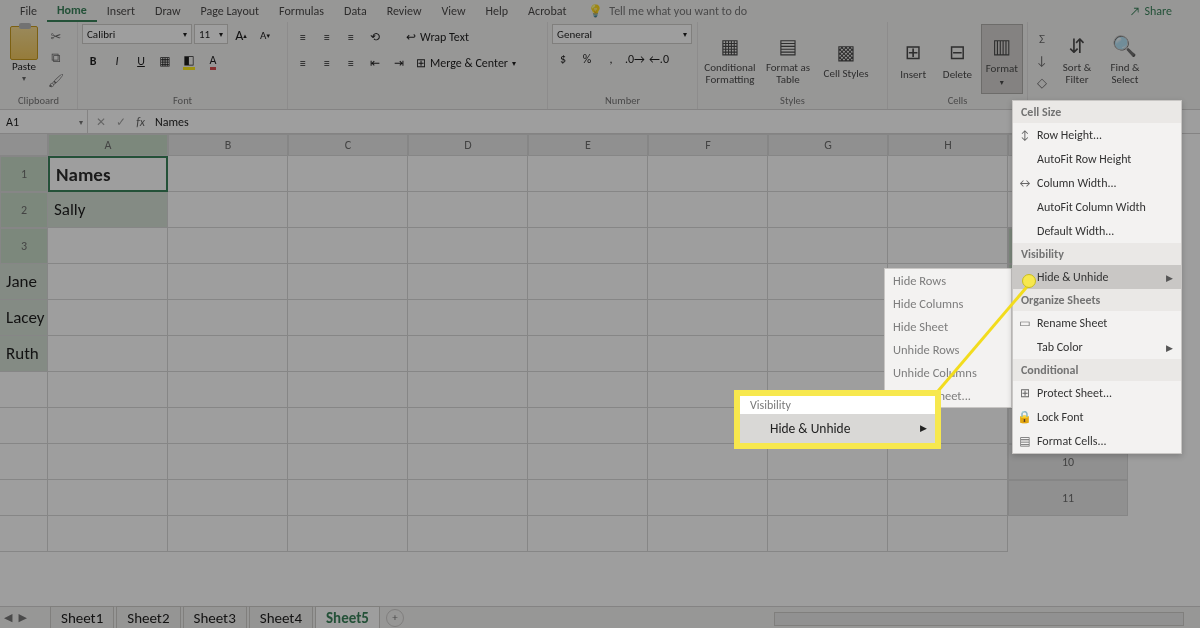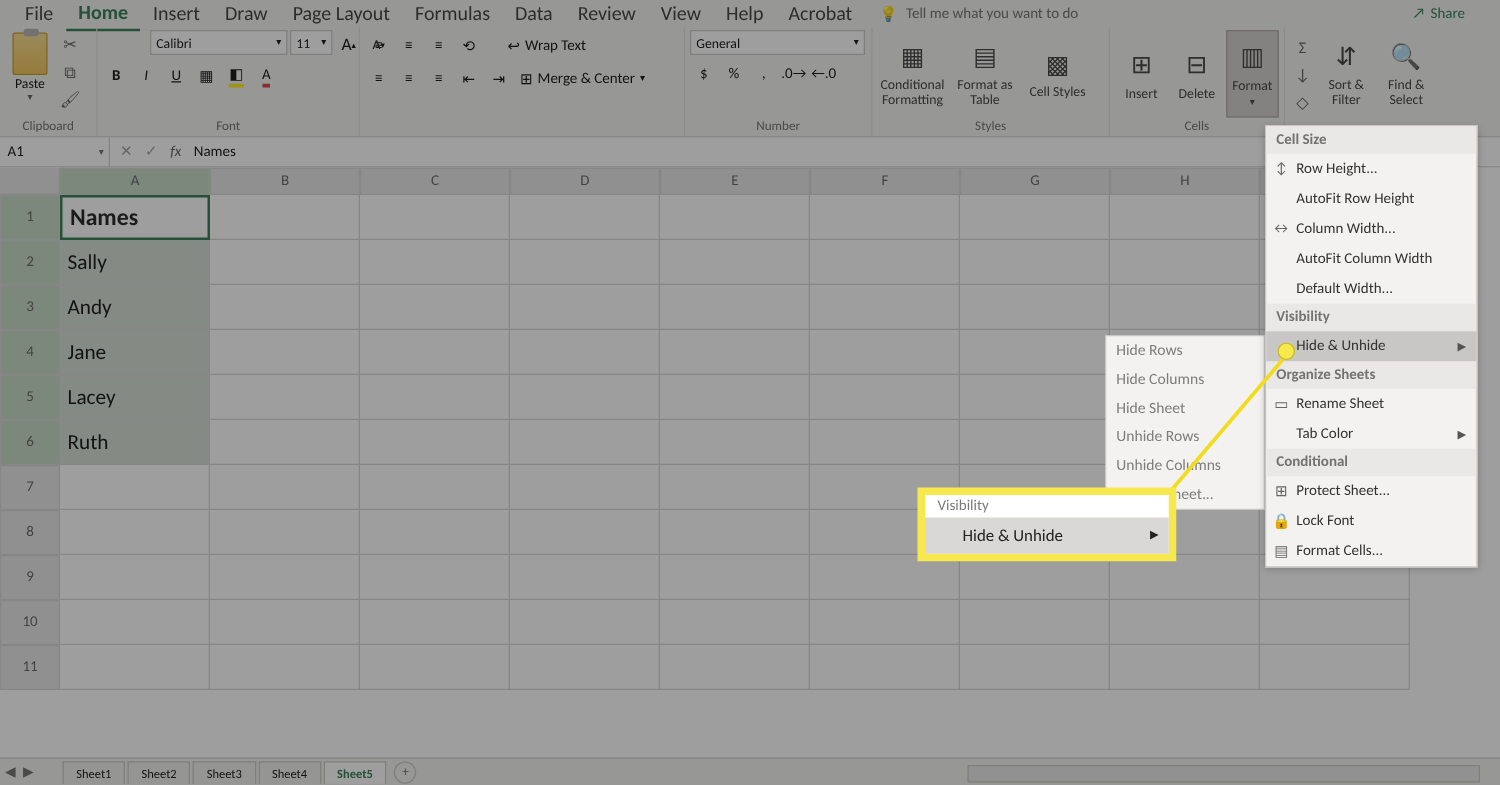--- a/index.html
+++ b/index.html
@@ -3,21 +3,21 @@
 <meta charset="utf-8">
 <style>
 * { box-sizing: border-box; margin: 0; padding: 0; }
 body { font-family: 'Segoe UI', Calibri, sans-serif; font-size: 12px; background: #fff; width: 1200px; height: 628px; overflow: hidden; position: relative; }
 
 
 .dim-overlay { position: absolute; inset: 0; background: rgba(40,40,40,0.45); pointer-events: none; z-index: 50; }
 
 
 .tab-bar { display: flex; align-items: center; height: 22px; background: #f3f2f1; padding-left: 10px; }
-.tab-item { padding: 3px 10px; font-size: 16px; color: #323130; cursor: pointer; }
+.tab-item { padding: 3px 10px; font-size: 12px; color: #323130; cursor: pointer; }
 .tab-item.active { font-weight: 600; color: #217346; border-bottom: 2px solid #217346; }
 .share-btn { margin-left: auto; margin-right: 28px; color: #217346; font-size: 12px; display: flex; align-items: center; gap: 4px; }
 .tell-me { color: #666; margin-left: 12px; display: flex; align-items: center; gap: 6px; }
 
 
 .ribbon { display: flex; height: 88px; background: #f3f2f1; border-bottom: 1px solid #d0cece; }
 .ribbon-group { display: flex; flex-direction: column; border-right: 1px solid #e0dede; padding: 2px 4px 0; }
 .ribbon-group-body { display: flex; flex: 1; align-items: flex-start; gap: 2px; }
 .ribbon-group-label { text-align: center; font-size: 10.5px; color: #666; margin-top: auto; padding-bottom: 2px; }
 
@@ -25,21 +25,21 @@
 .big-btn .icon-box { width: 28px; height: 28px; display: flex; align-items: center; justify-content: center; font-size: 20px; }
 
 
 .paste-btn { display: flex; flex-direction: column; align-items: center; width: 40px; height: 70px; font-size: 11px; }
 .paste-btn .icon-box { width: 28px; height: 34px; background: linear-gradient(#f7d985,#f0c14b); border: 1px solid #c18f00; border-radius: 2px; margin-top: 2px; position: relative; }
 .paste-btn .icon-box::before { content:''; position:absolute; top:-4px; left:8px; width:12px; height:6px; background:#b0b0b0; border-radius:2px; }
 .mini-btn-col { display:flex; flex-direction:column; gap:2px; padding-top:2px; }
 .mini-btn { width:20px; height:20px; display:flex; align-items:center; justify-content:center; font-size:13px; color:#555; }
 
 
-.font-combo { display:flex; gap:2px;margin-left:38px; }
+.font-combo { display:flex; gap:2px; }
 .combo { background:#fff; border:1px solid #c8c6c4; height:20px; display:flex; align-items:center; padding:0 4px; font-size:11px; }
 .font-row { display:flex; gap:2px; margin-top:2px; }
 .fmt-btn { width:22px; height:22px; display:flex; align-items:center; justify-content:center; font-size:12px; }
 
 
 .formula-bar { display:flex; height:24px; border-bottom:1px solid #d0cece; background:#fff; align-items:center; }
 .name-box { width:88px; border-right:1px solid #d0cece; padding-left:6px; font-size:12px; display:flex; align-items:center; height:100%; }
 .fx-area { display:flex; align-items:center; gap:10px; padding-left:8px; flex:1; }
 .fx-area .fx-label { font-style:italic; color:#555; }
 .fx-val { font-size:12px; }
@@ -53,21 +53,21 @@
 .cell { border-right:1px solid #d4d4d4; border-bottom:1px solid #d4d4d4; height:36px; display:flex; align-items:center; padding-left:6px; font-size:17px; }
 .cell.bold { font-weight:700; font-size:19px; color:#111; }
 .colhead.sel { background:#c2d8c2; }
 .rowhead.sel { background:#c2d8c2; }
 .cell.sel { background:#d0dcd0; }
 .cell.active-sel { background:#fff; border:2px solid #217346; }
 
 
 .sheet-bar { position:absolute; bottom:0; left:0; right:0; height:22px; background:#f3f2f1; border-top:1px solid #d0cece; display:flex; align-items:center; padding-left:50px; gap:2px; }
 .nav-arrows { position:absolute; left:4px; display:flex; gap:6px; font-size:11px; color:#666; }
-.sheet-tab { padding:2px 10px; font-size:10px; border:1px solid #c8c6c4; border-bottom:none; background:#efeeed; }
+.sheet-tab { padding:2px 10px; font-size:15px; border:1px solid #c8c6c4; border-bottom:none; background:#efeeed; }
 .sheet-tab.active { background:#fff; font-weight:600; color:#217346; }
 .sheet-add { width:18px; height:18px; border:1px solid #c8c6c4; border-radius:50%; display:flex; align-items:center; justify-content:center; margin-left:4px; font-size:11px; color:#666; }
 .hscroll { position:absolute; right:16px; bottom:2px; width:410px; height:14px; background:#e8e8e8; border:1px solid #c8c6c4; }
 
 
 .menu { position:absolute; right:18px; top:100px; width:170px; background:#f3f2f1; border:1px solid #c8c6c4; z-index:60; font-size:12px; box-shadow:0 2px 6px rgba(0,0,0,0.2); }
 .menu-header { font-weight:700; padding:4px 8px; background:#eae8e6; color:#737373; }
 .menu-item { display:flex; align-items:center; height:24px; padding:0 8px 0 24px; position:relative; color:#333; }
 .menu-item .mi-icon { position:absolute; left:4px; width:16px; text-align:center; color:#666; }
 .menu-item.hover { background:#c9c7c5; }
@@ -348,21 +348,20 @@
       <div class="cell sel">Sally</div>
       <div class="cell"></div>
       <div class="cell"></div>
       <div class="cell"></div>
       <div class="cell"></div>
       <div class="cell"></div>
       <div class="cell"></div>
       <div class="cell"></div>
       <div class="cell"></div>
       <div class="rowhead sel">3</div>
-      <div class="cell sel">Andy</div>
       <div class="cell"></div>
       <div class="cell"></div>
       <div class="cell"></div>
       <div class="cell"></div>
       <div class="cell"></div>
       <div class="cell"></div>
       <div class="cell"></div>
       <div class="cell"></div>
       <div class="rowhead sel">4</div>
       <div class="cell sel">Jane</div>

